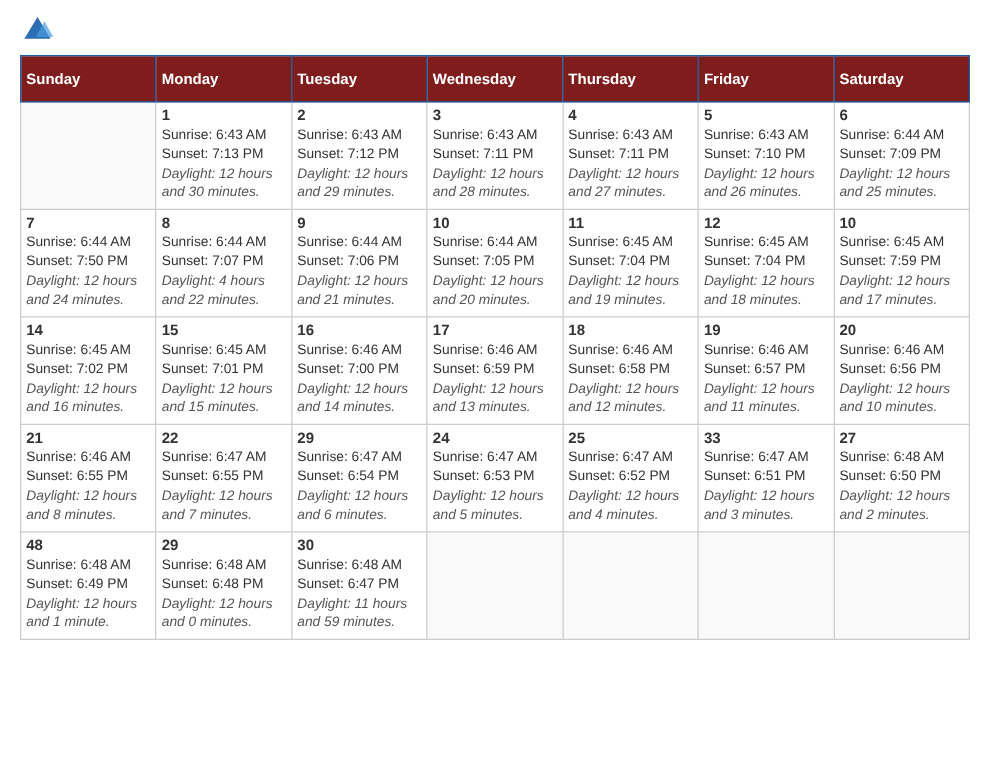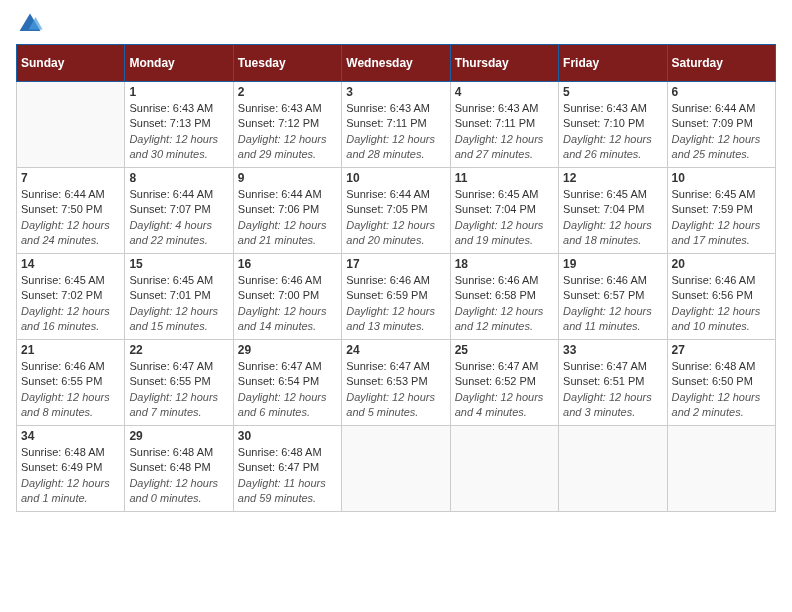--- a/index.html
+++ b/index.html
@@ -353,21 +353,21 @@
             <div class="day-number">27</div>
             <div class="day-info">
               <div class="sunrise">Sunrise: 6:48 AM</div>
               <div class="sunset">Sunset: 6:50 PM</div>
               <div class="daylight">Daylight: 12 hours and 2 minutes.</div>
             </div>
           </td>
         </tr>
         <tr>
           <td>
-            <div class="day-number">34</div>
+            <div class="day-number">48</div>
             <div class="day-info">
               <div class="sunrise">Sunrise: 6:48 AM</div>
               <div class="sunset">Sunset: 6:49 PM</div>
               <div class="daylight">Daylight: 12 hours and 1 minute.</div>
             </div>
           </td>
           <td>
             <div class="day-number">29</div>
             <div class="day-info">
               <div class="sunrise">Sunrise: 6:48 AM</div>

